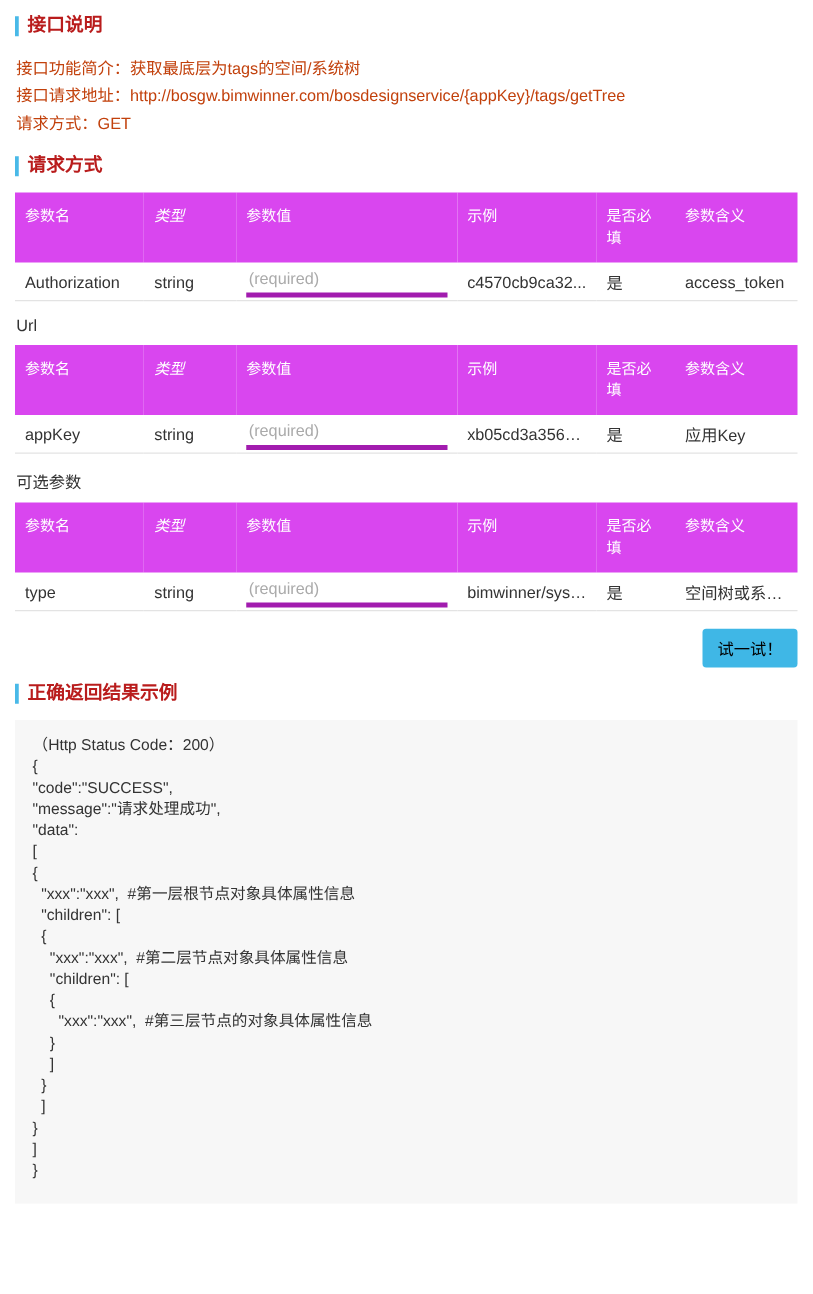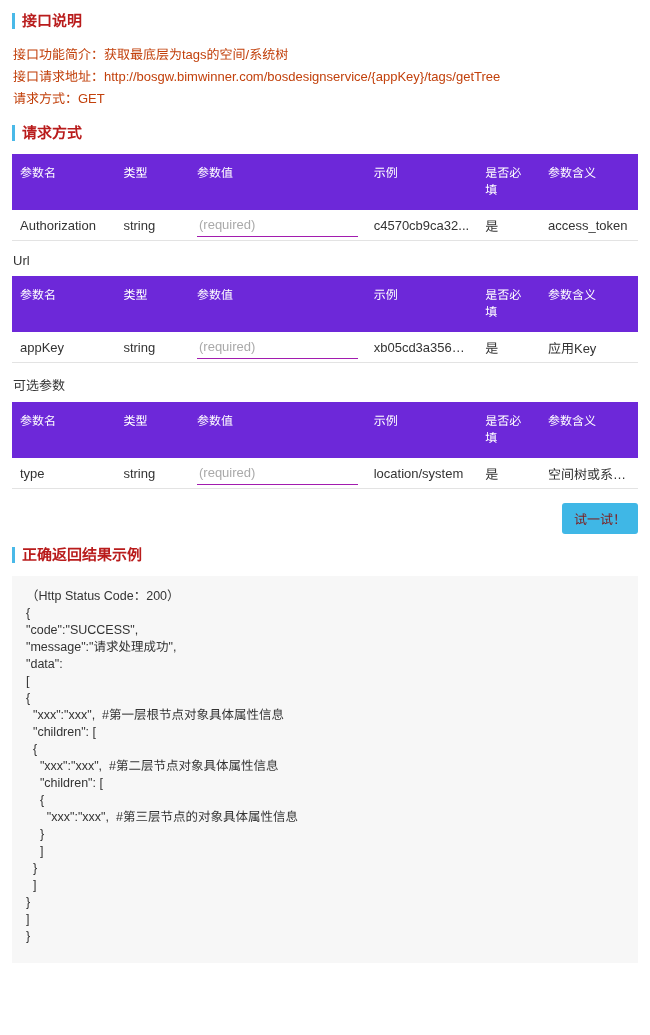--- a/index.html
+++ b/index.html
@@ -53,49 +53,49 @@
     color: #333;
     margin: 12px 0 8px 1px;
   }
   table.param-table {
     width: 100%;
     border-collapse: collapse;
     table-layout: fixed;
     margin-bottom: 4px;
   }
   table.param-table thead th {
-    background: #6d28d9;
+    background: #d946ef;
     color: #ffffff;
     font-weight: normal;
     font-size: 12px;
     text-align: left;
     padding: 9px 8px;
     vertical-align: top;
     height: 38px;
   }
   table.param-table tbody td {
     border-bottom: 1px solid #e3e3e3;
     padding: 1px 8px;
     font-size: 13px;
     color: #333;
     vertical-align: middle;
     height: 28px;
   }
   .col-name   { width: 16.5%; }
-  .col-type   { width: 11%; }
+  .col-type   { width: 11%; font-style: italic; }
   .col-value  { width: 30%; }
   .col-exam   { width: 18%; }
   .col-req    { width: 9%; }
   .col-mean   { width: 15.5%; }
 
   .val-input {
     width: 100%;
     box-sizing: border-box;
     border: none;
-    border-bottom: 1px solid #a21caf;
+    border-bottom: 4px solid #a21caf;
     background: transparent;
     outline: none;
     font-family: "Liberation Sans", "DejaVu Sans", sans-serif;
     font-size: 13px;
     color: #333;
     padding: 3px 2px 4px 2px;
   }
   .val-input::placeholder {
     color: #aaa;
   }
@@ -106,21 +106,21 @@
     white-space: nowrap;
     text-overflow: ellipsis;
   }
   .try-row {
     text-align: right;
     margin: 14px 0 8px 0;
   }
   .try-btn {
     display: inline-block;
     background: #3fb7e6;
-    color: #7f1d1d;
+    color: #000000;
     border: none;
     border-radius: 3px;
     font-size: 13px;
     padding: 6px 12px;
     cursor: pointer;
     font-family: "Liberation Sans", "DejaVu Sans", sans-serif;
   }
   .code-block {
     background: #f7f7f7;
     padding: 12px 14px 18px 14px;
@@ -211,21 +211,21 @@
         <th class="col-mean">参数含义</th>
       </tr>
     </thead>
     <tbody>
       <tr>
         <td>type</td>
         <td>string</td>
         <td>
           <input class="val-input" type="text" placeholder="(required)" style="">
         </td>
-        <td class="ellipsis">location/system</td>
+        <td class="ellipsis">bimwinner/system</td>
         <td class="required-yes">是</td>
         <td class="ellipsis">空间树或系统树</td>
       </tr>
     </tbody>
   </table>
 
   <div class="try-row">
     <button class="try-btn">试一试！</button>
   </div>
 

